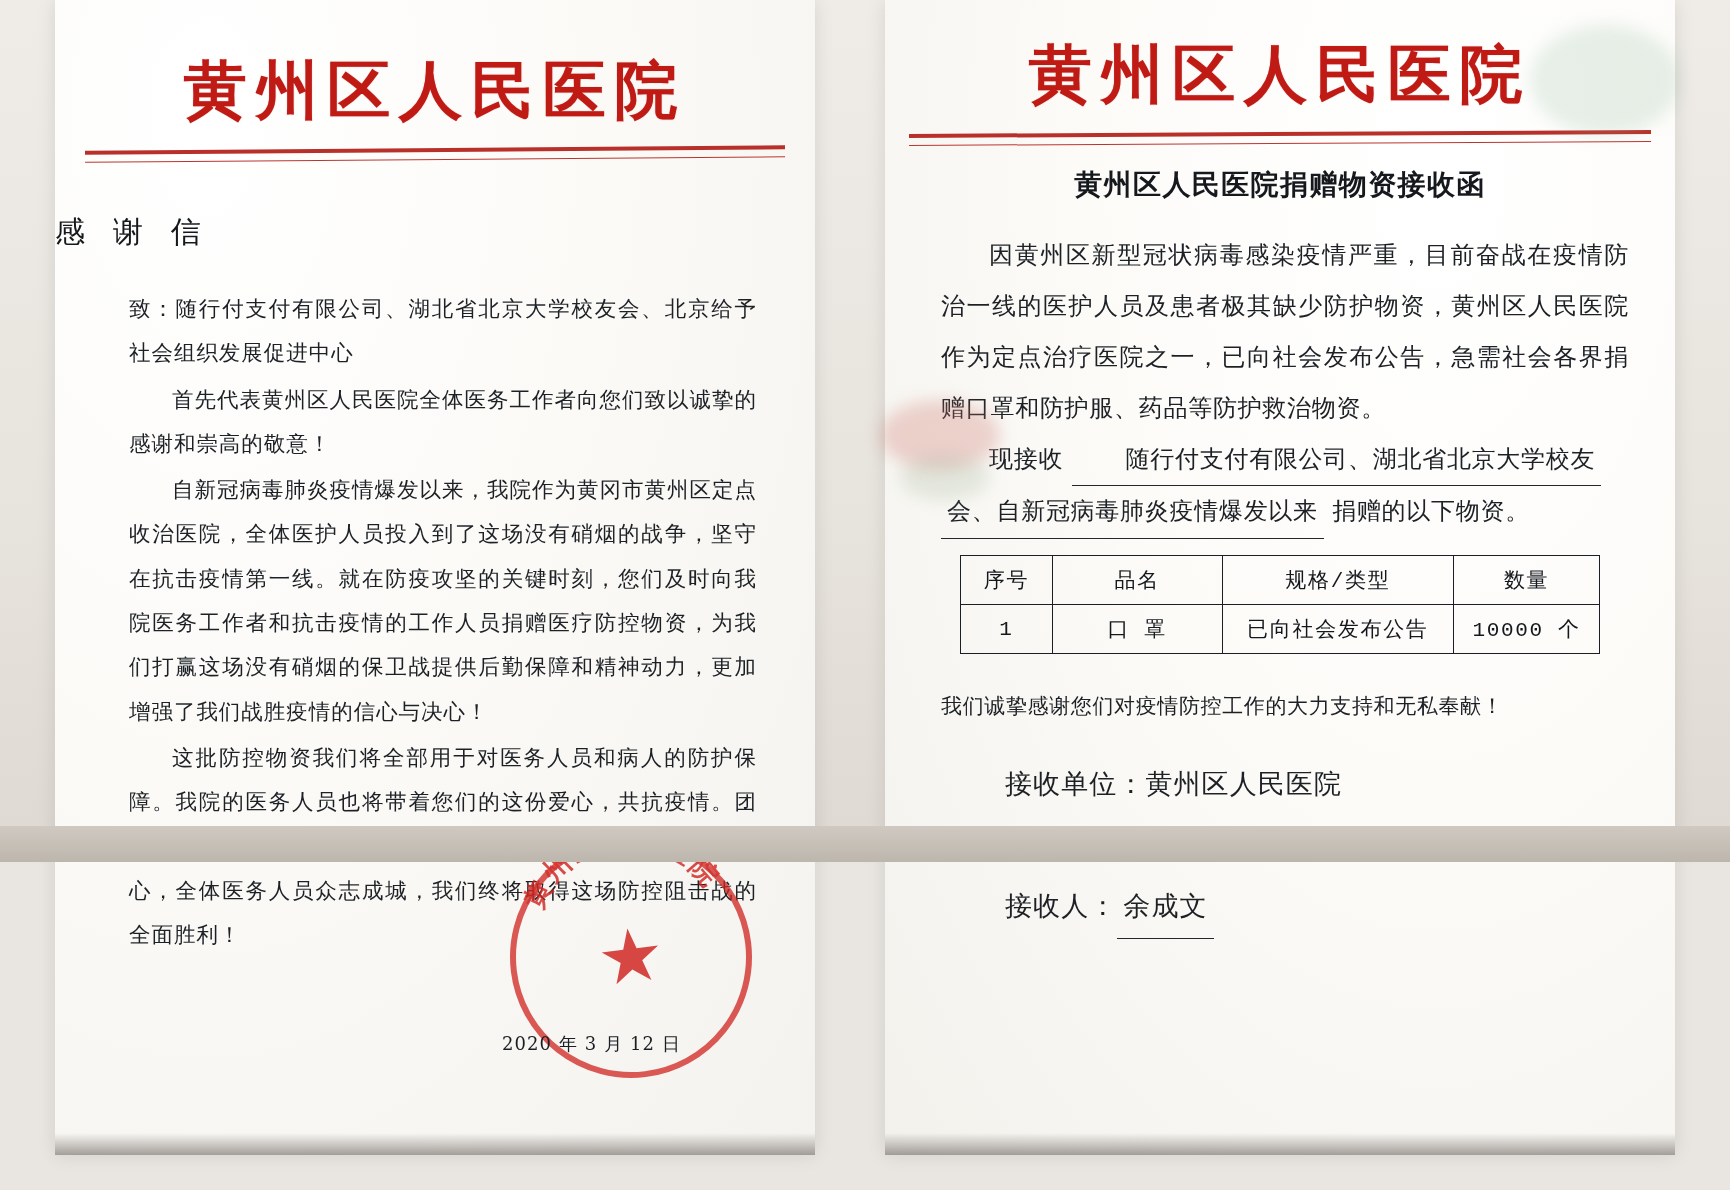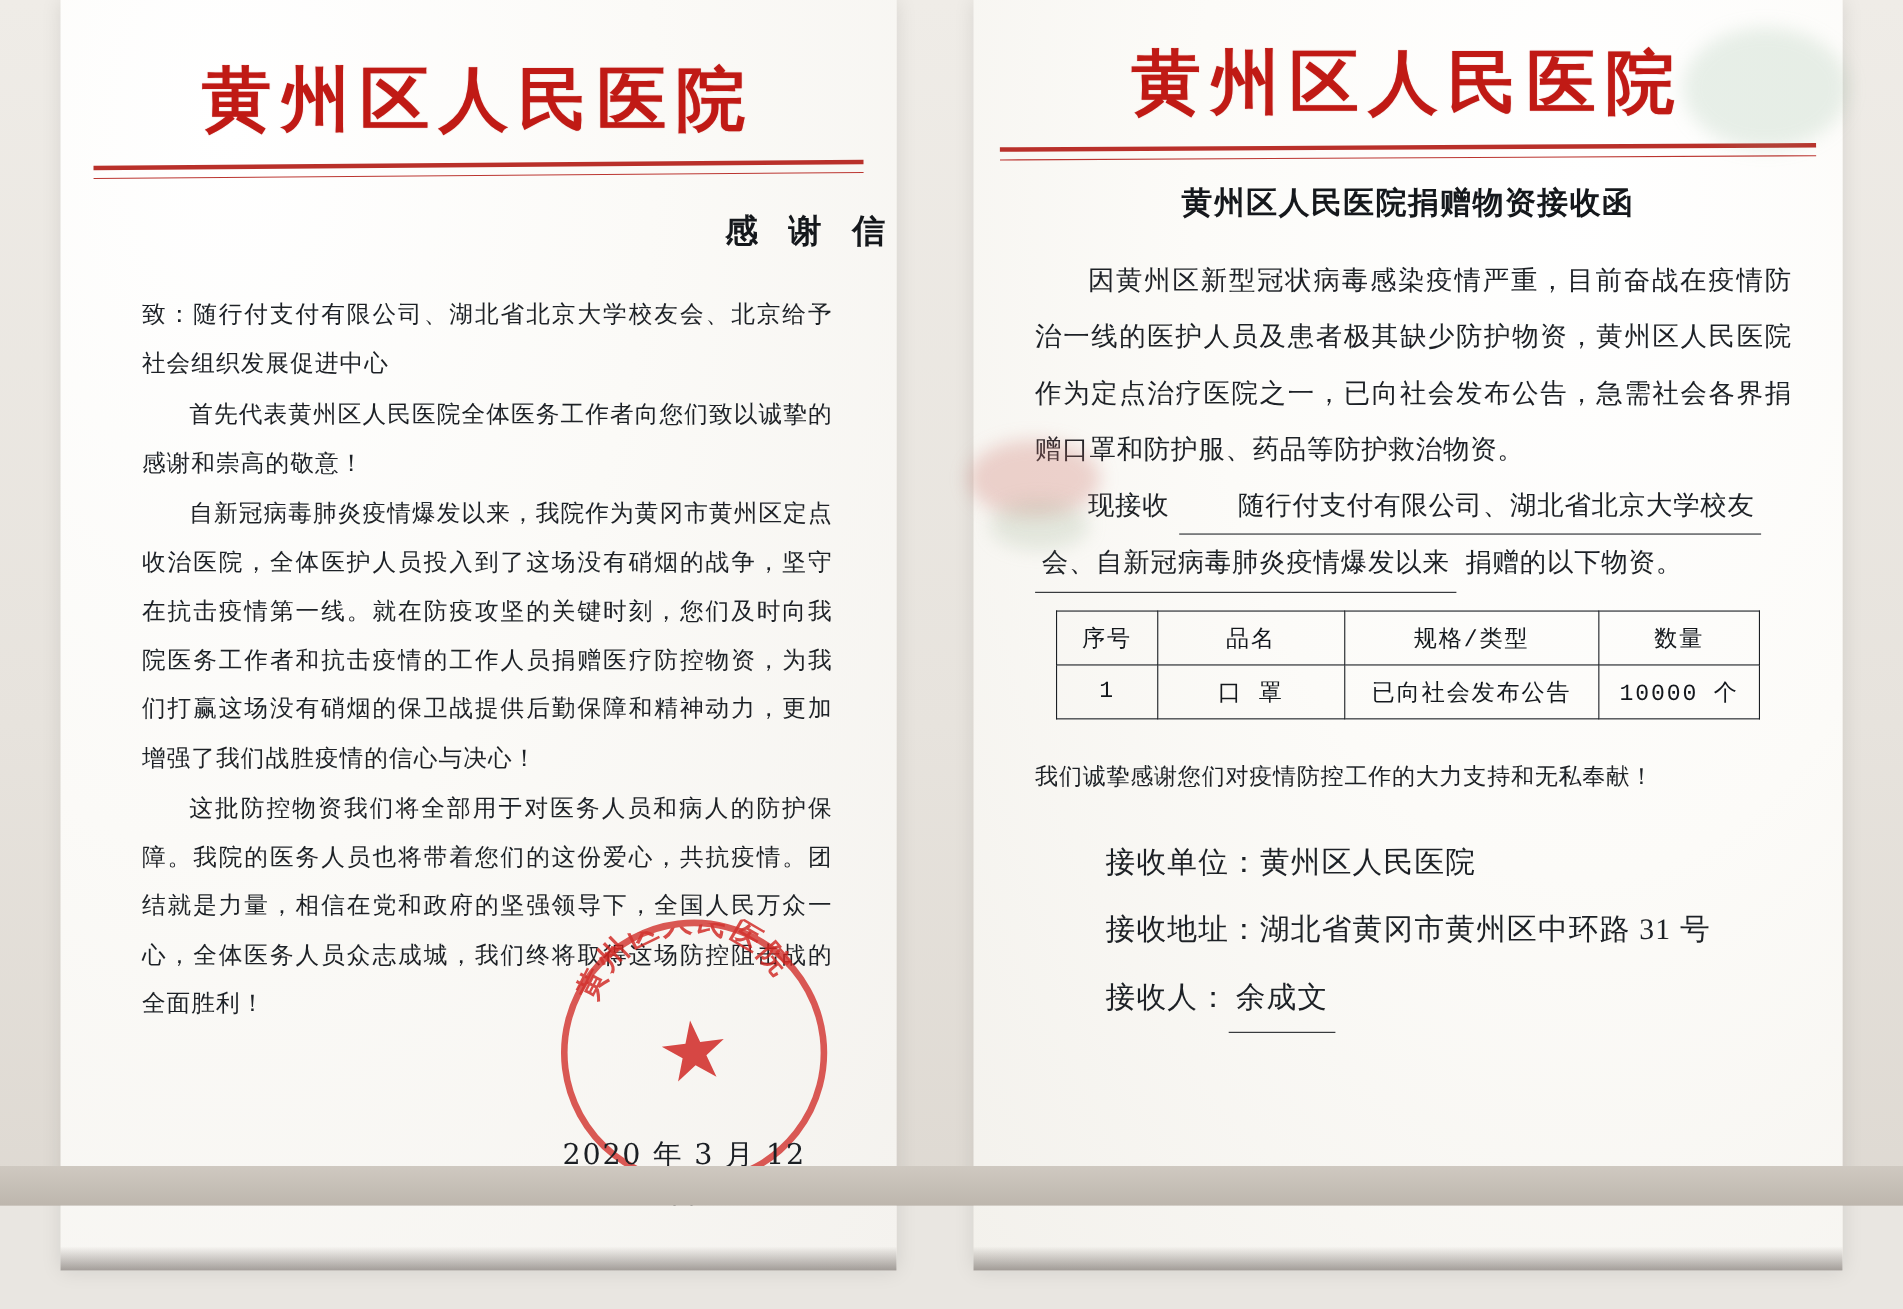--- a/index.html
+++ b/index.html
@@ -9,21 +9,21 @@
   }
   body {
     width: 1730px;
     height: 1190px;
     font-family: "Liberation Serif", "DejaVu Serif", serif;
     overflow: hidden;
   }
   .scene {
     position: relative;
     width: 1730px;
-    height: 1096px;
+    height: 862px;
     background: linear-gradient(180deg, #efece7 0%, #e7e3dd 60%, #ded9d2 100%);
   }
 
   
   .sheet {
     position: absolute;
     top: 0;
     background: #fdfcfa;
     box-shadow: 0 0 18px rgba(0,0,0,0.10);
   }
@@ -81,26 +81,26 @@
   .rule-double::after {
     content: "";
     position: absolute;
     left: 0; right: 0; top: 7px;
     border-top: 1.5px solid #bb3530;
   }
   .sheet-right .rule-double { transform: rotate(-0.3deg); margin: 14px 24px 0 24px; }
 
   
   .doc-title {
-    text-align: right;
+    text-align: left;
     font-size: 30px;
-    font-weight: bold;
+    font-weight: normal;
     letter-spacing: 0.34em;
     color: #15181c;
-    margin-top: 38px;
+    margin-top: 60px;
   }
   .body-text {
     margin: 34px 58px 0 62px;
     font-size: 21.5px;
     line-height: 2.06;
     color: #1d2126;
     letter-spacing: 0.045em;
     text-align: justify;
     font-family: "DejaVu Serif", "Liberation Serif", serif;
   }
@@ -204,22 +204,22 @@
   .seal-arc text {
     font-family: "DejaVu Serif", "Liberation Serif", serif;
     font-size: 27px;
     font-weight: bold;
     fill: rgba(207,36,32,0.88);
     letter-spacing: 3px;
   }
   .seal-date {
     position: absolute;
     width: 240px;
-    text-align: center;
-    font-size: 26px;
+    text-align: left;
+    font-size: 18px;
     color: #1b1f24;
     letter-spacing: 0.06em;
     font-family: "DejaVu Serif", "Liberation Serif", serif;
   }
   .date-left { left: 447px; top: 1032px; }
 
   
   .smudge {
     position: absolute;
     border-radius: 50%;

